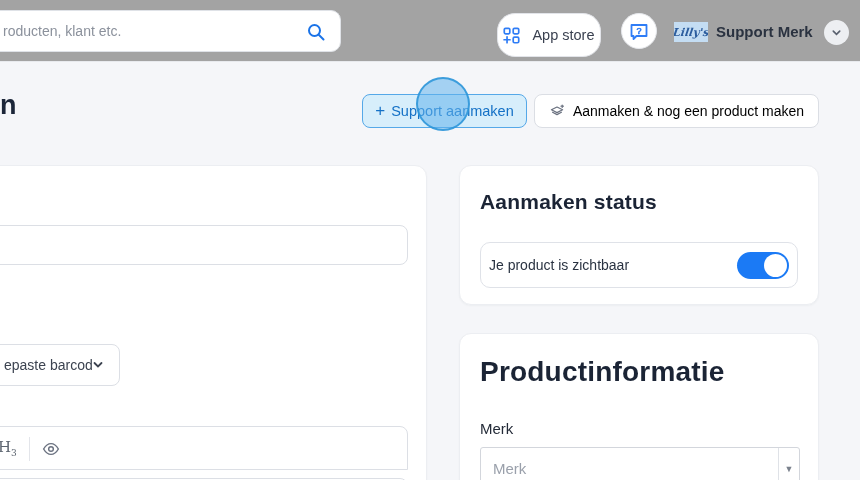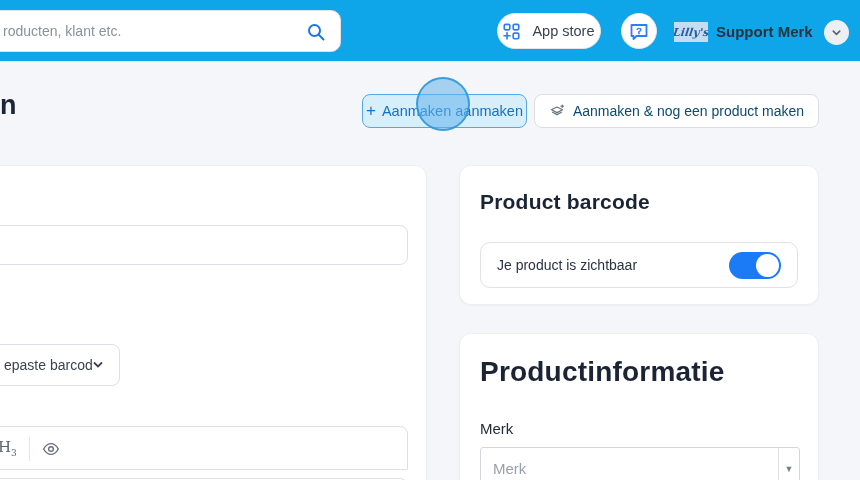--- a/index.html
+++ b/index.html
@@ -7,37 +7,37 @@
   body {
     font-family:"Liberation Sans", sans-serif;
     background:#f5f6f9;
     position:relative;
     color:#2a3342;
   }
 
   
   .topbar {
     position:absolute; left:0; top:0; width:860px; height:62px;
-    background:#0ea5e9; border-bottom:1px solid #e8eaee;
+    background:#a3a3a3; border-bottom:1px solid #e8eaee;
   }
   .search-wrap {
     position:absolute; left:-34px; top:10px; width:375px; height:42px;
     border:1px solid #dfe2e7; border-radius:10px; background:#fff;
   }
   .search-input {
     position:absolute; left:0; top:0; width:100%; height:100%;
     border:none; outline:none; background:transparent;
     padding:0 44px 0 36px; font-size:14px; color:#3c4350;
     font-family:"Liberation Sans", sans-serif; border-radius:10px;
   }
   .search-input::placeholder { color:#8b919c; opacity:1; }
   .search-icon { position:absolute; right:14px; top:11px; width:20px; height:20px; color:#1a73e8; }
 
   .appstore-btn {
-    position:absolute; left:497px; top:13px; height:36px; width:104px;
+    position:absolute; left:497px; top:13px; height:44px; width:104px;
     border:1px solid #e2e4e9; border-radius:18px; background:#fff;
     display:flex; align-items:center; justify-content:center; gap:12px;
     cursor:pointer;
   }
   .appstore-btn .lbl { font-size:14.5px; color:#3a4150; }
   .grid-icon { width:17px; height:17px; color:#2f7df6; display:block; }
 
   .help-btn {
     position:absolute; left:621px; top:13px; width:36px; height:36px;
     border:1px solid #e6e8ec; border-radius:50%; background:#fff;
@@ -74,21 +74,21 @@
     position:absolute; left:362px; top:94px; width:165px; height:34px;
     background:#d7eefb; border:1px solid #55a8e8; border-radius:8px;
     display:flex; align-items:center; justify-content:center; gap:6px;
     color:#1571c6; font-size:14.5px; cursor:pointer;
   }
   .btn-create .plus { font-size:17px; font-weight:400; margin-top:-1px; }
   .btn-create-more {
     position:absolute; left:534px; top:94px; width:285px; height:34px;
     background:#ffffff; border:1px solid #dbdee4; border-radius:8px;
     display:flex; align-items:center; justify-content:center; gap:8px;
-    color:#0c4a6e; font-size:14px; cursor:pointer;
+    color:#000000; font-size:14px; cursor:pointer;
   }
   .layers-icon { width:16px; height:16px; color:#6b7280; display:block; }
   .click-indicator {
     position:absolute; left:416px; top:77px; width:54px; height:54px;
     border-radius:50%;
     background:rgba(96,178,237,.55);
     border:2px solid rgba(41,148,216,.85);
     pointer-events:none; z-index:20;
   }
 
@@ -150,21 +150,21 @@
 
   
   .card-h2 {
     position:absolute; left:20px; top:24px; font-size:21px; font-weight:bold;
     color:#1b2435; letter-spacing:.2px; white-space:nowrap;
   }
   .status-row {
     position:absolute; left:20px; top:76px; width:318px; height:46px;
     border:1px solid #dfe2e8; border-radius:10px; background:#fff;
     display:flex; align-items:center; justify-content:space-between;
-    padding:0 16px;
+    padding:0 8px;
   }
   .status-row .lbl { font-size:14px; color:#2a3342; }
   .toggle {
     width:52px; height:27px; border-radius:14px; background:#1b7af5;
     position:relative; cursor:pointer; flex:none;
   }
   .toggle .knob {
     position:absolute; right:2px; top:2px; width:23px; height:23px;
     background:#fff; border-radius:50%;
   }
@@ -223,21 +223,21 @@
     <svg viewBox="0 0 12 12" fill="none" stroke="currentColor" stroke-width="1.8" stroke-linecap="round">
       <path d="M2.5 4.5 L6 8 L9.5 4.5"></path>
     </svg>
   </div>
 </header>
 
 <div class="page-title-frag">n</div>
 
 <div class="btn-create">
   <span class="plus">+</span>
-  <span>Aanmaken aanmaken</span>
+  <span>Support aanmaken</span>
 </div>
 
 <div class="btn-create-more">
   <svg class="layers-icon" viewBox="0 0 20 20" fill="none" stroke="currentColor" stroke-width="1.5" stroke-linejoin="round" stroke-linecap="round">
     <path d="M3 8.5 L10 5 L17 8.5 L10 12 Z"></path>
     <path d="M4.5 11.5 L10 14.5 L15.5 11.5"></path>
     <line x1="16.5" y1="2.5" x2="16.5" y2="5.5"></line>
     <line x1="15" y1="4" x2="18" y2="4"></line>
   </svg>
   <span>Aanmaken &amp; nog een product maken</span>
@@ -263,21 +263,21 @@
     <span class="tb-divider"></span>
     <svg class="tb-eye" viewBox="0 0 20 20" fill="none" stroke="currentColor" stroke-width="1.6">
       <path d="M1.8 10 C4.2 5.8 7 4 10 4 C13 4 15.8 5.8 18.2 10 C15.8 14.2 13 16 10 16 C7 16 4.2 14.2 1.8 10 Z"></path>
       <circle cx="10" cy="10" r="2.6"></circle>
     </svg>
   </div>
   <div class="editor-body"></div>
 </section>
 
 <section class="card card-status">
-  <h2 class="card-h2">Product barcode</h2>
+  <h2 class="card-h2">Aanmaken status</h2>
   <div class="status-row">
     <span class="lbl">Je product is zichtbaar</span>
     <div class="toggle">
       <div class="knob"></div>
     </div>
   </div>
 </section>
 
 <section class="card card-info">
   <h2 class="card-h2 card-h2-info">Productinformatie</h2>

